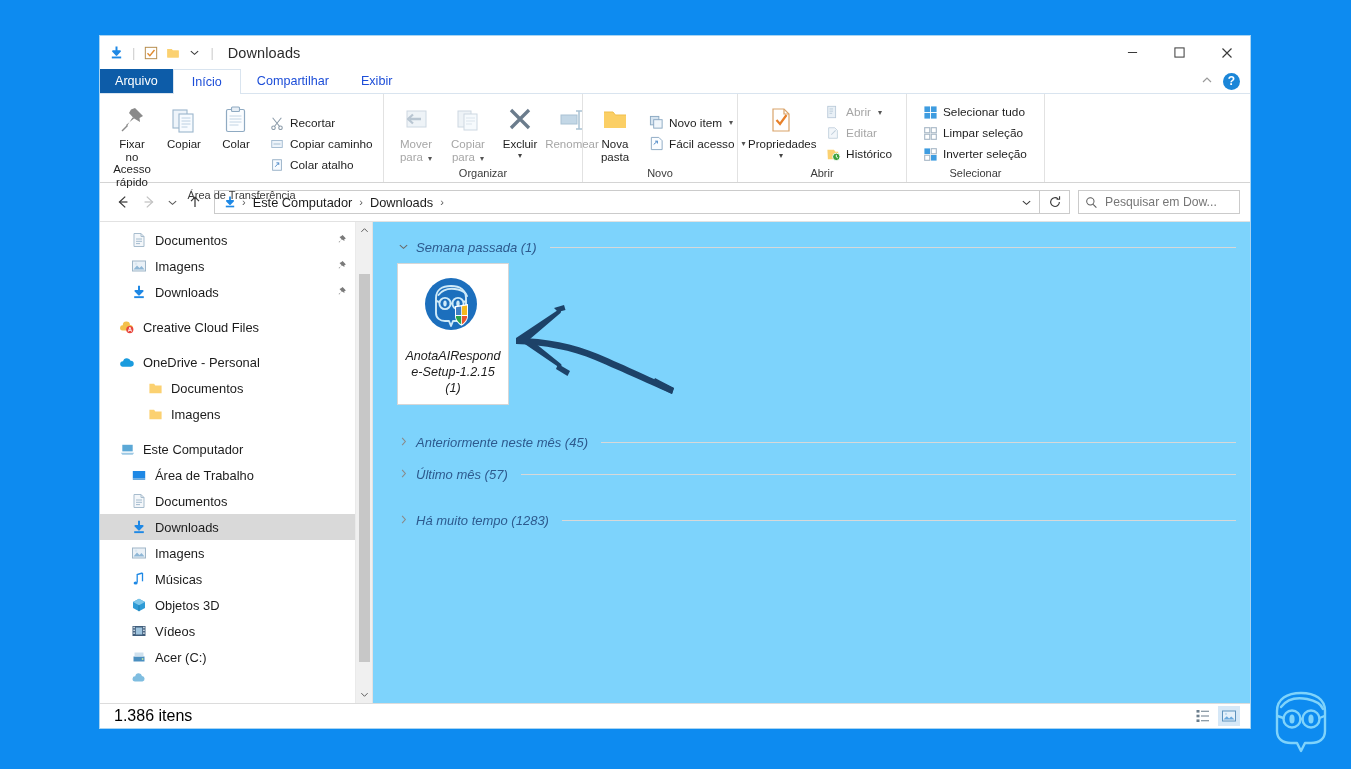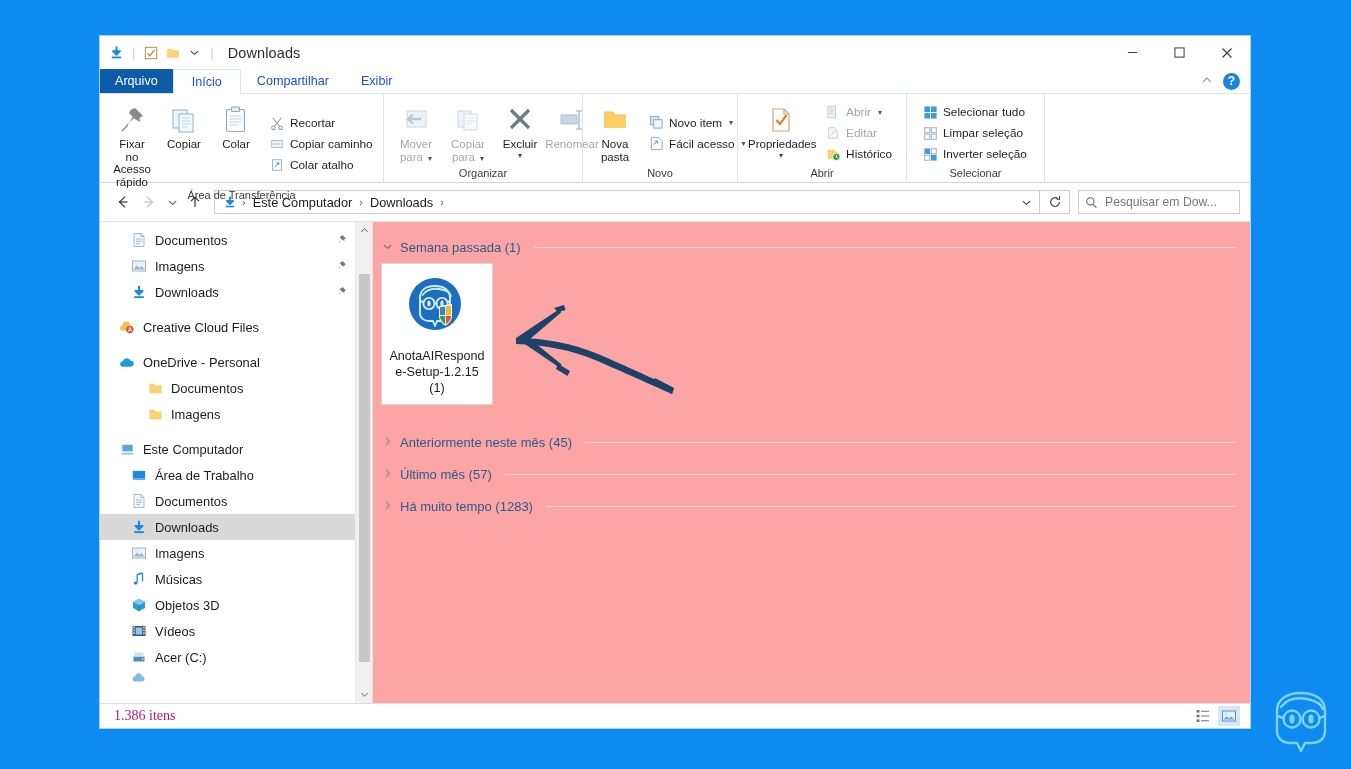--- a/index.html
+++ b/index.html
@@ -156,21 +156,21 @@
     display: flex; flex-direction: column; align-items: center;
     position: relative;
   }
   .sc-arrow { height: 17px; width: 17px; display: flex; align-items: center; justify-content: center;
     font-size: 9px; color: #5a5a5a; }
   .sc-arrow.bot { position: absolute; bottom: 0; }
   .sc-thumb { position: absolute; top: 52px; width: 11px; left: 3px; height: 388px; background: #c7c7c7; }
   .navpane-divider { width: 1px; background: #e2e2e2; flex: none; }
 
   
-  .content { flex: 1; background: #fca5a5; position: relative; overflow: hidden; padding: 8px 0 0 0; }
+  .content { flex: 1; background: #7dd3fc; position: relative; overflow: hidden; padding: 8px 0 0 16px; font-style: italic; }
   .grouphdr {
     display: flex; align-items: center; gap: 7px; padding: 0 14px 0 8px;
     height: 26px; margin-top: 4px; cursor: default;
   }
   .grouphdr .chev { color: #6a6a6a; font-size: 11px; width: 12px; text-align: center; }
   .grouphdr .gt { font-size: 13px; color: #2d5a8e; white-space: nowrap; }
   .grouphdr .rule { flex: 1; height: 1px; background: #d8d8d8; margin-left: 6px; }
   .tiles { display: flex; flex-wrap: wrap; padding: 3px 0 0 8px; }
   .tile {
     width: 112px; padding: 6px 4px 8px; display: flex; flex-direction: column;
@@ -183,21 +183,21 @@
   .tile .fname {
     font-size: 12.6px; color: #1c1c1c; text-align: center; line-height: 16px;
     word-break: break-word;
   }
 
   
   .statusbar {
     height: 25px; flex: none; border-top: 1px solid #dcdcdc; background: #fff;
     display: flex; align-items: center; padding: 0 6px 0 14px;
   }
-  .statusbar .cnt { font-size: 14px; color: #be185d; font-family: Liberation Serif, serif; }
+  .statusbar .cnt { font-size: 16px; color: #000000; }
   .viewbtns { margin-left: auto; display: flex; gap: 4px; padding-right: 4px; }
   .viewbtn { width: 22px; height: 20px; display: flex; align-items: center; justify-content: center; }
   .viewbtn.active { background: #d6e8f7; }
 
   
   .annot-arrow { position: absolute; left: 486px; top: 288px; z-index: 10; pointer-events: none; }
 </style>
 </head>
 <body>
 
@@ -863,21 +863,21 @@
       <div class="grouphdr" style="margin-top:6px">
         <span class="chev">
           <svg width="11" height="11" viewBox="0 0 12 12">
               <path d="M4.5 2 8 6 4.5 10" fill="none" stroke="#8a8a8a" stroke-width="1.2"></path>
             </svg>
         </span>
         <span class="gt">Último mês (57)</span>
         <span class="rule"></span>
       </div>
 
-      <div class="grouphdr" style="margin-top:6px">
+      <div class="grouphdr" style="margin-top:20px">
         <span class="chev">
           <svg width="11" height="11" viewBox="0 0 12 12">
               <path d="M4.5 2 8 6 4.5 10" fill="none" stroke="#8a8a8a" stroke-width="1.2"></path>
             </svg>
         </span>
         <span class="gt">Há muito tempo (1283)</span>
         <span class="rule"></span>
       </div>
 
     </div>

